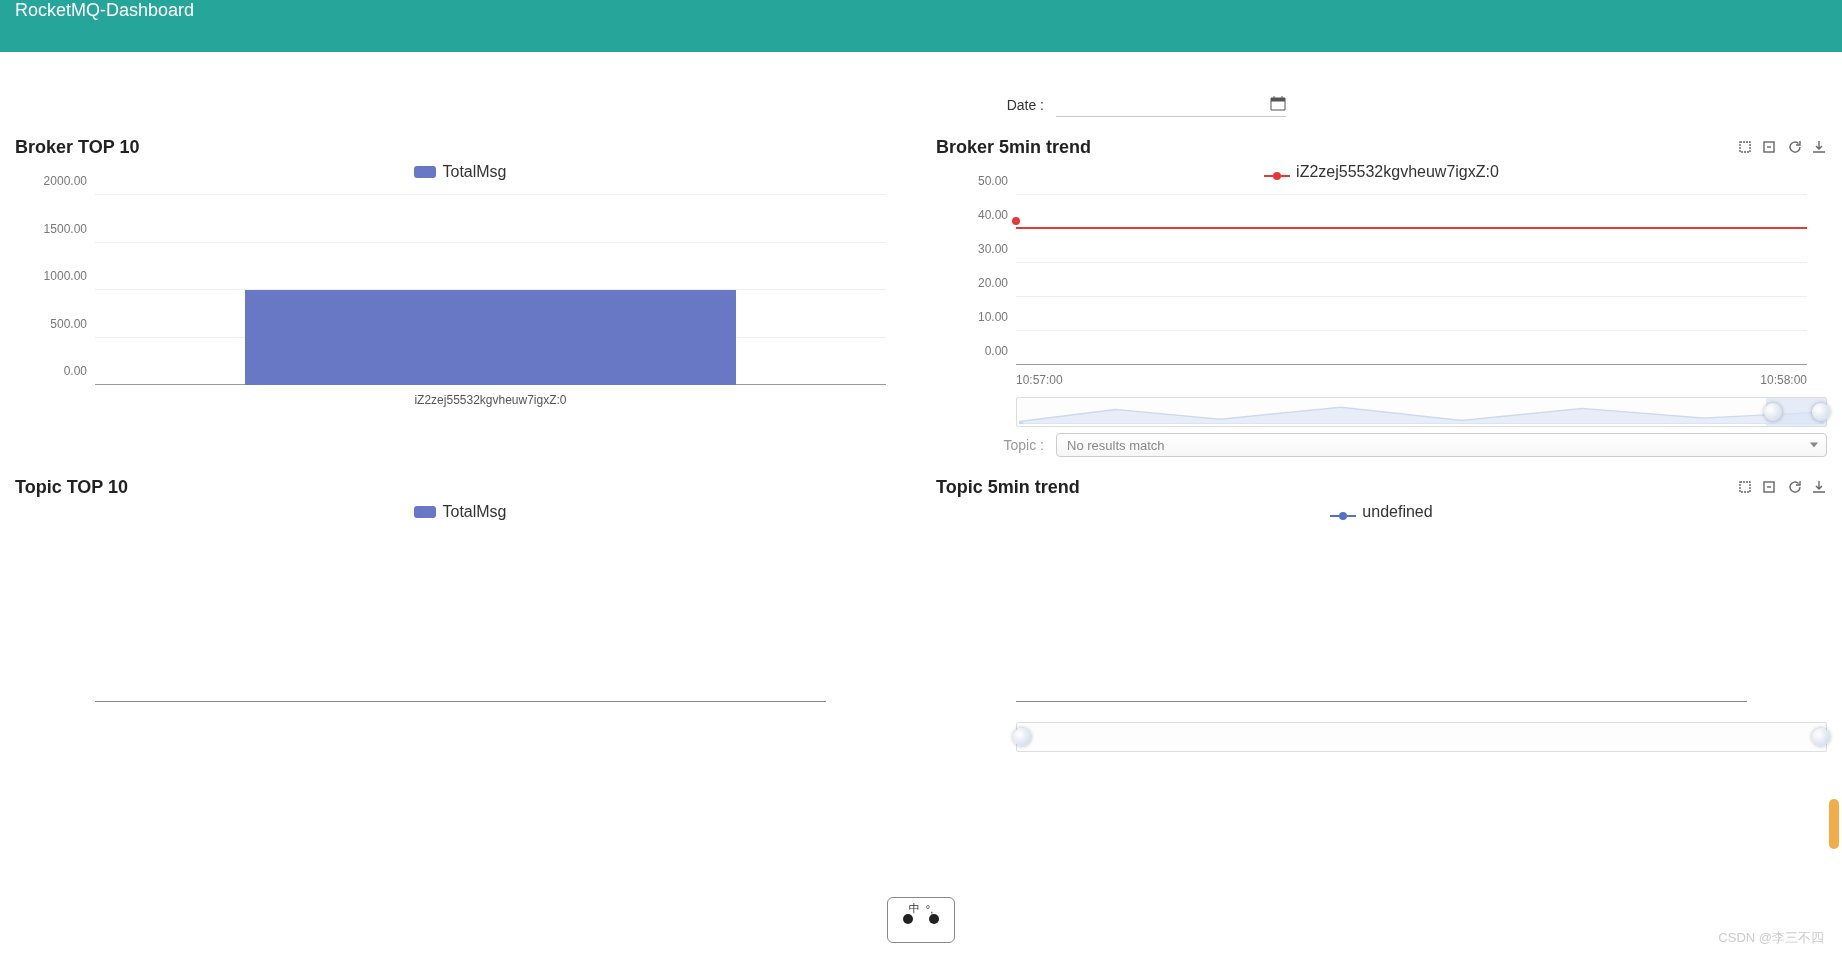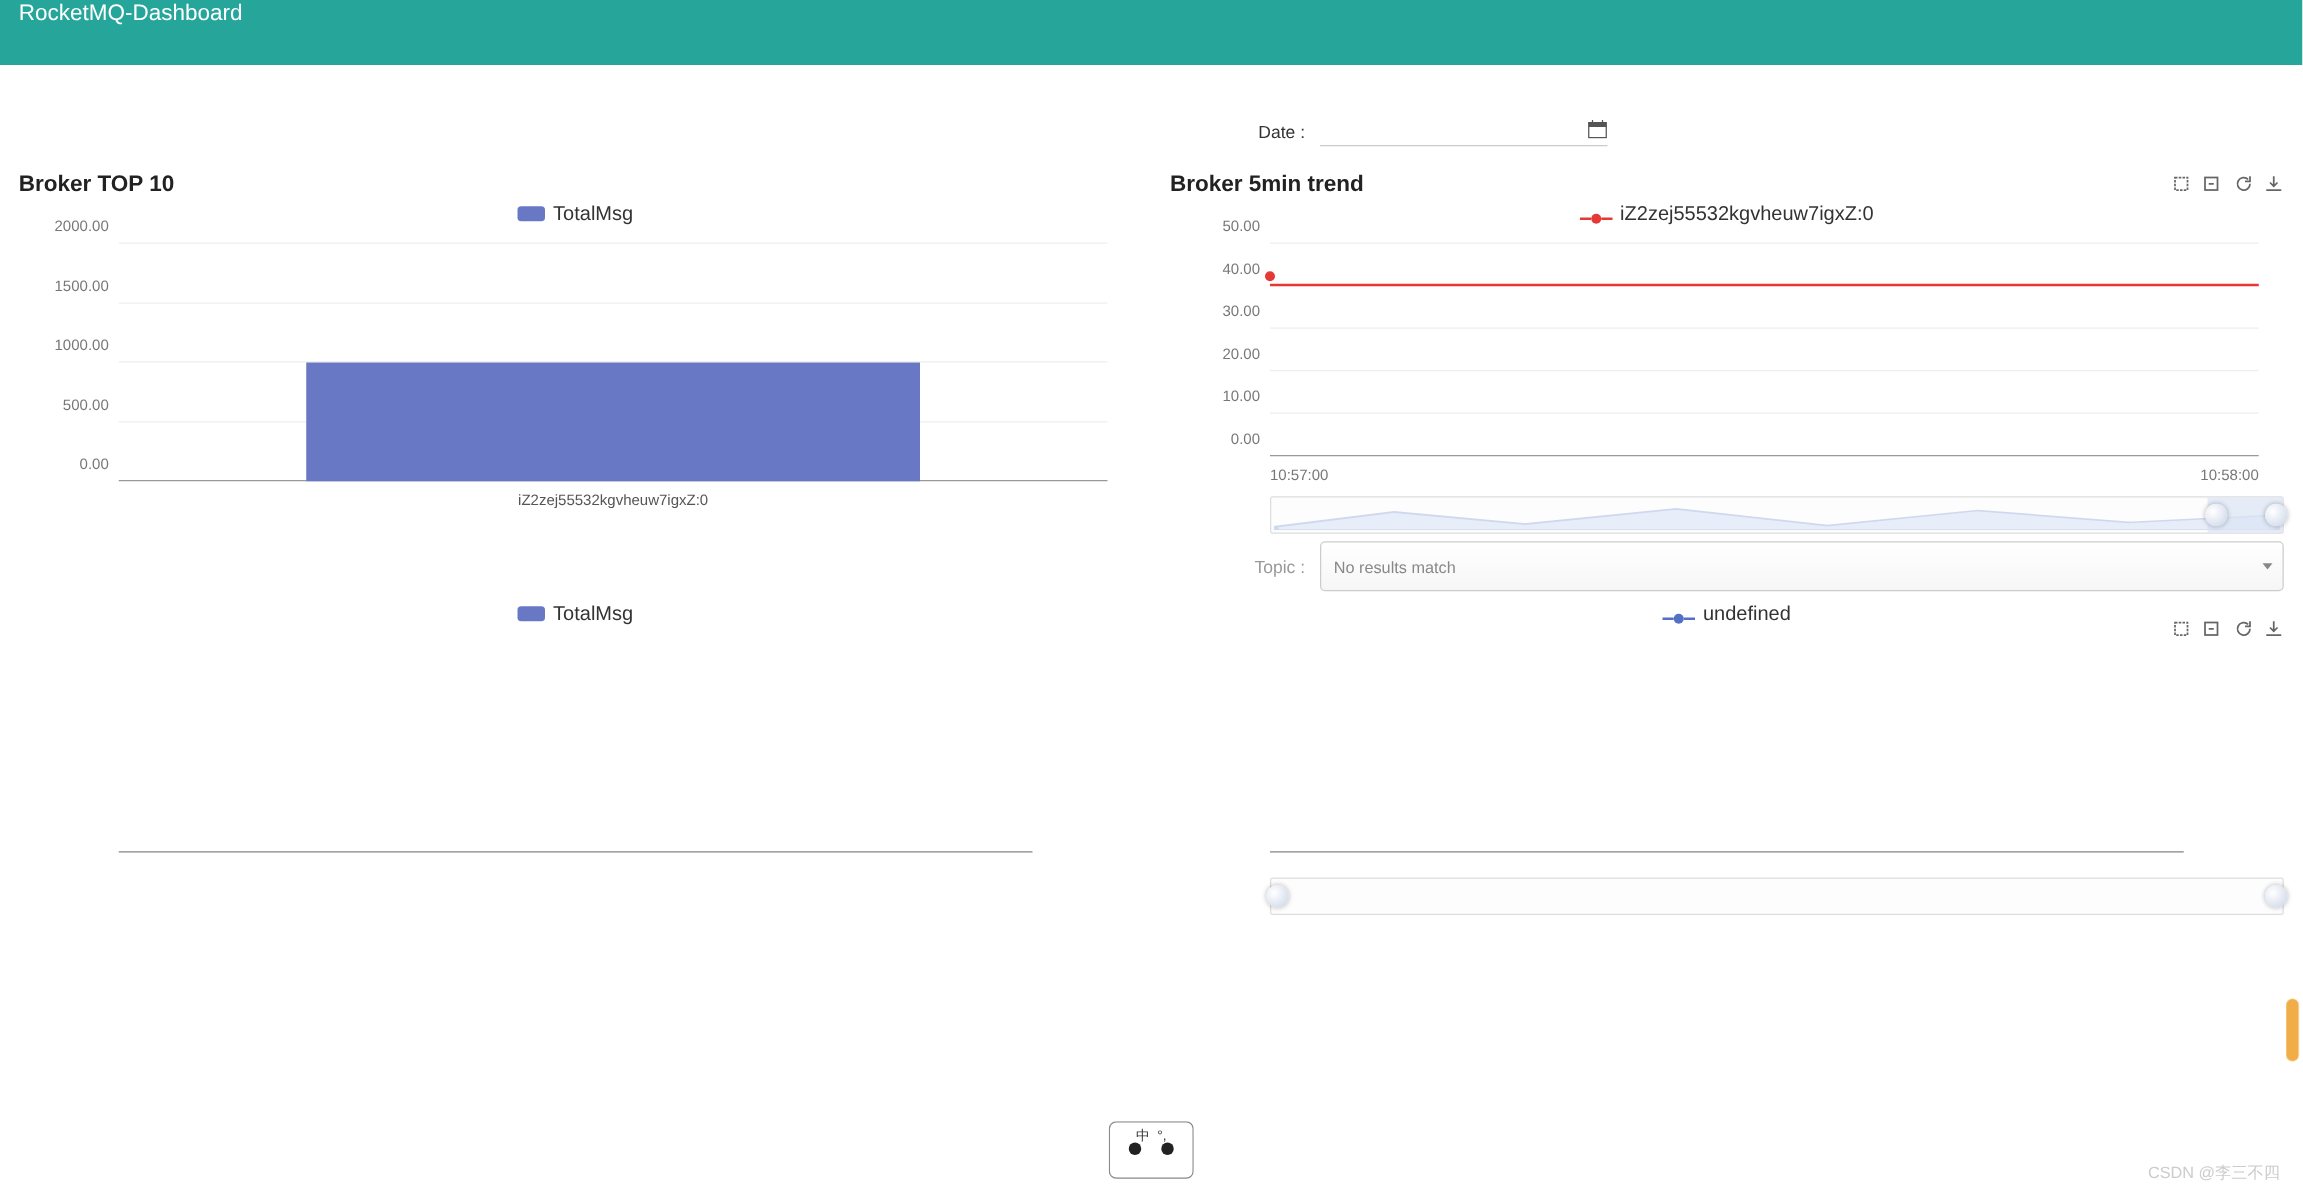--- a/index.html
+++ b/index.html
@@ -60,21 +60,21 @@
 
 .zoom-bar { position: relative; height: 30px; margin: 2px 0 6px 80px; border: 1px solid #ddd; border-radius: 2px; background: #fdfdfd; display: flex; align-items: center; }
 .zoom-bar .sparkline { position: absolute; inset: 2px; overflow: hidden; }
 .zoom-bar .sparkline svg { width: 100%; height: 100%; }
 .zoom-bar .highlight { position: absolute; right: 0; top: 0; bottom: 0; width: 60px; background: #dae4f5; opacity: 0.7; }
 .zoom-handle { position: absolute; width: 18px; height: 18px; border-radius: 50%; background: radial-gradient(circle at 35% 35%, #fff, #c9d4e6); box-shadow: 0 0 4px rgba(0,0,0,0.3); top: 50%; transform: translateY(-50%); }
 
 .topic-row { display: flex; align-items: center; margin-top: 2px; }
 .topic-label { width: 120px; text-align: right; padding-right: 12px; color: #999; }
 .chosen { flex: 1; }
-.chosen-single { display: flex; align-items: center; height: 40px; padding: 0 24px 0 10px; background: linear-gradient(#fff, #f6f6f6); border: 1px solid #ccc; border-radius: 4px; color: #888; position: relative; font-size: 13px; cursor: pointer; }
+.chosen-single { display: flex; align-items: center; height: 24px; padding: 0 24px 0 10px; background: linear-gradient(#fff, #f6f6f6); border: 1px solid #ccc; border-radius: 4px; color: #888; position: relative; font-size: 13px; cursor: pointer; }
 .chosen-single .arrow { position: absolute; right: 8px; top: 50%; transform: translateY(-50%); width: 0; height: 0; border-left: 4px solid transparent; border-right: 4px solid transparent; border-top: 5px solid #888; }
 
 .divider { border: 0; border-top: 1px solid #333; margin: 180px 80px 0; opacity: 0.6; }
 
 .watermark { position: fixed; right: 18px; bottom: 12px; color: #ccc; font-size: 13px; pointer-events: none; }
 
 .ime { position: fixed; left: 50%; bottom: 16px; transform: translateX(-50%); width: 68px; height: 46px; border: 1px solid #888; border-radius: 6px; background: #fff; display:flex; flex-direction:column; align-items:center; justify-content:flex-start; padding:3px 4px; font-size:11px; }
 .ime .r1 { display:flex; gap:6px; align-items:center; }
 .ime .dog { width:30px; height:18px; background:#fff; border-radius:50% 50% 40% 40%; position:relative; margin-top:2px; }
 .ime .dog::before, .ime .dog::after { content:""; position:absolute; width:10px; height:10px; background:#222; border-radius:50%; top:-4px; }
@@ -202,20 +202,21 @@
             <span class="arrow"></span>
           </div>
         </div>
       </div>
     </div>
   </div>
 
   <div class="row" style="margin-top:10px">
 
     <div class="col-6">
+      <h3 class="section-title">Topic TOP 10</h3>
       <div class="legend">
         <span class="swatch" style="background:#6878c4"></span><span>TotalMsg</span>
       </div>
       <hr class="divider">
     </div>
 
     <div class="col-6">
       <div class="toolbox">
         <svg viewBox="0 0 16 16">
             <rect x="1" y="3" width="10" height="10" stroke-dasharray="2 1"></rect>
@@ -224,20 +225,21 @@
             <rect x="1" y="3" width="10" height="10"></rect>
             <path d="M4 8h4"></path>
           </svg>
         <svg viewBox="0 0 16 16">
             <path d="M13 8a5 5 0 1 1-1.5-3.5M13 2v4h-4"></path>
           </svg>
         <svg viewBox="0 0 16 16">
             <path d="M8 2v8M5 7l3 3 3-3M2 13h12"></path>
           </svg>
       </div>
+      <h3 class="section-title">Topic 5min trend</h3>
       <div class="legend">
         <span class="line-swatch">
             <span class="seg" style="background:#5470c6"></span>
             <span class="dot" style="background:#5470c6"></span>
             <span class="seg" style="background:#5470c6"></span>
           </span><span>undefined</span>
       </div>
       <hr class="divider">
       <div class="zoom-bar empty" style="margin-top:20px">
         <div class="zoom-handle" style="left:-4px"></div>

